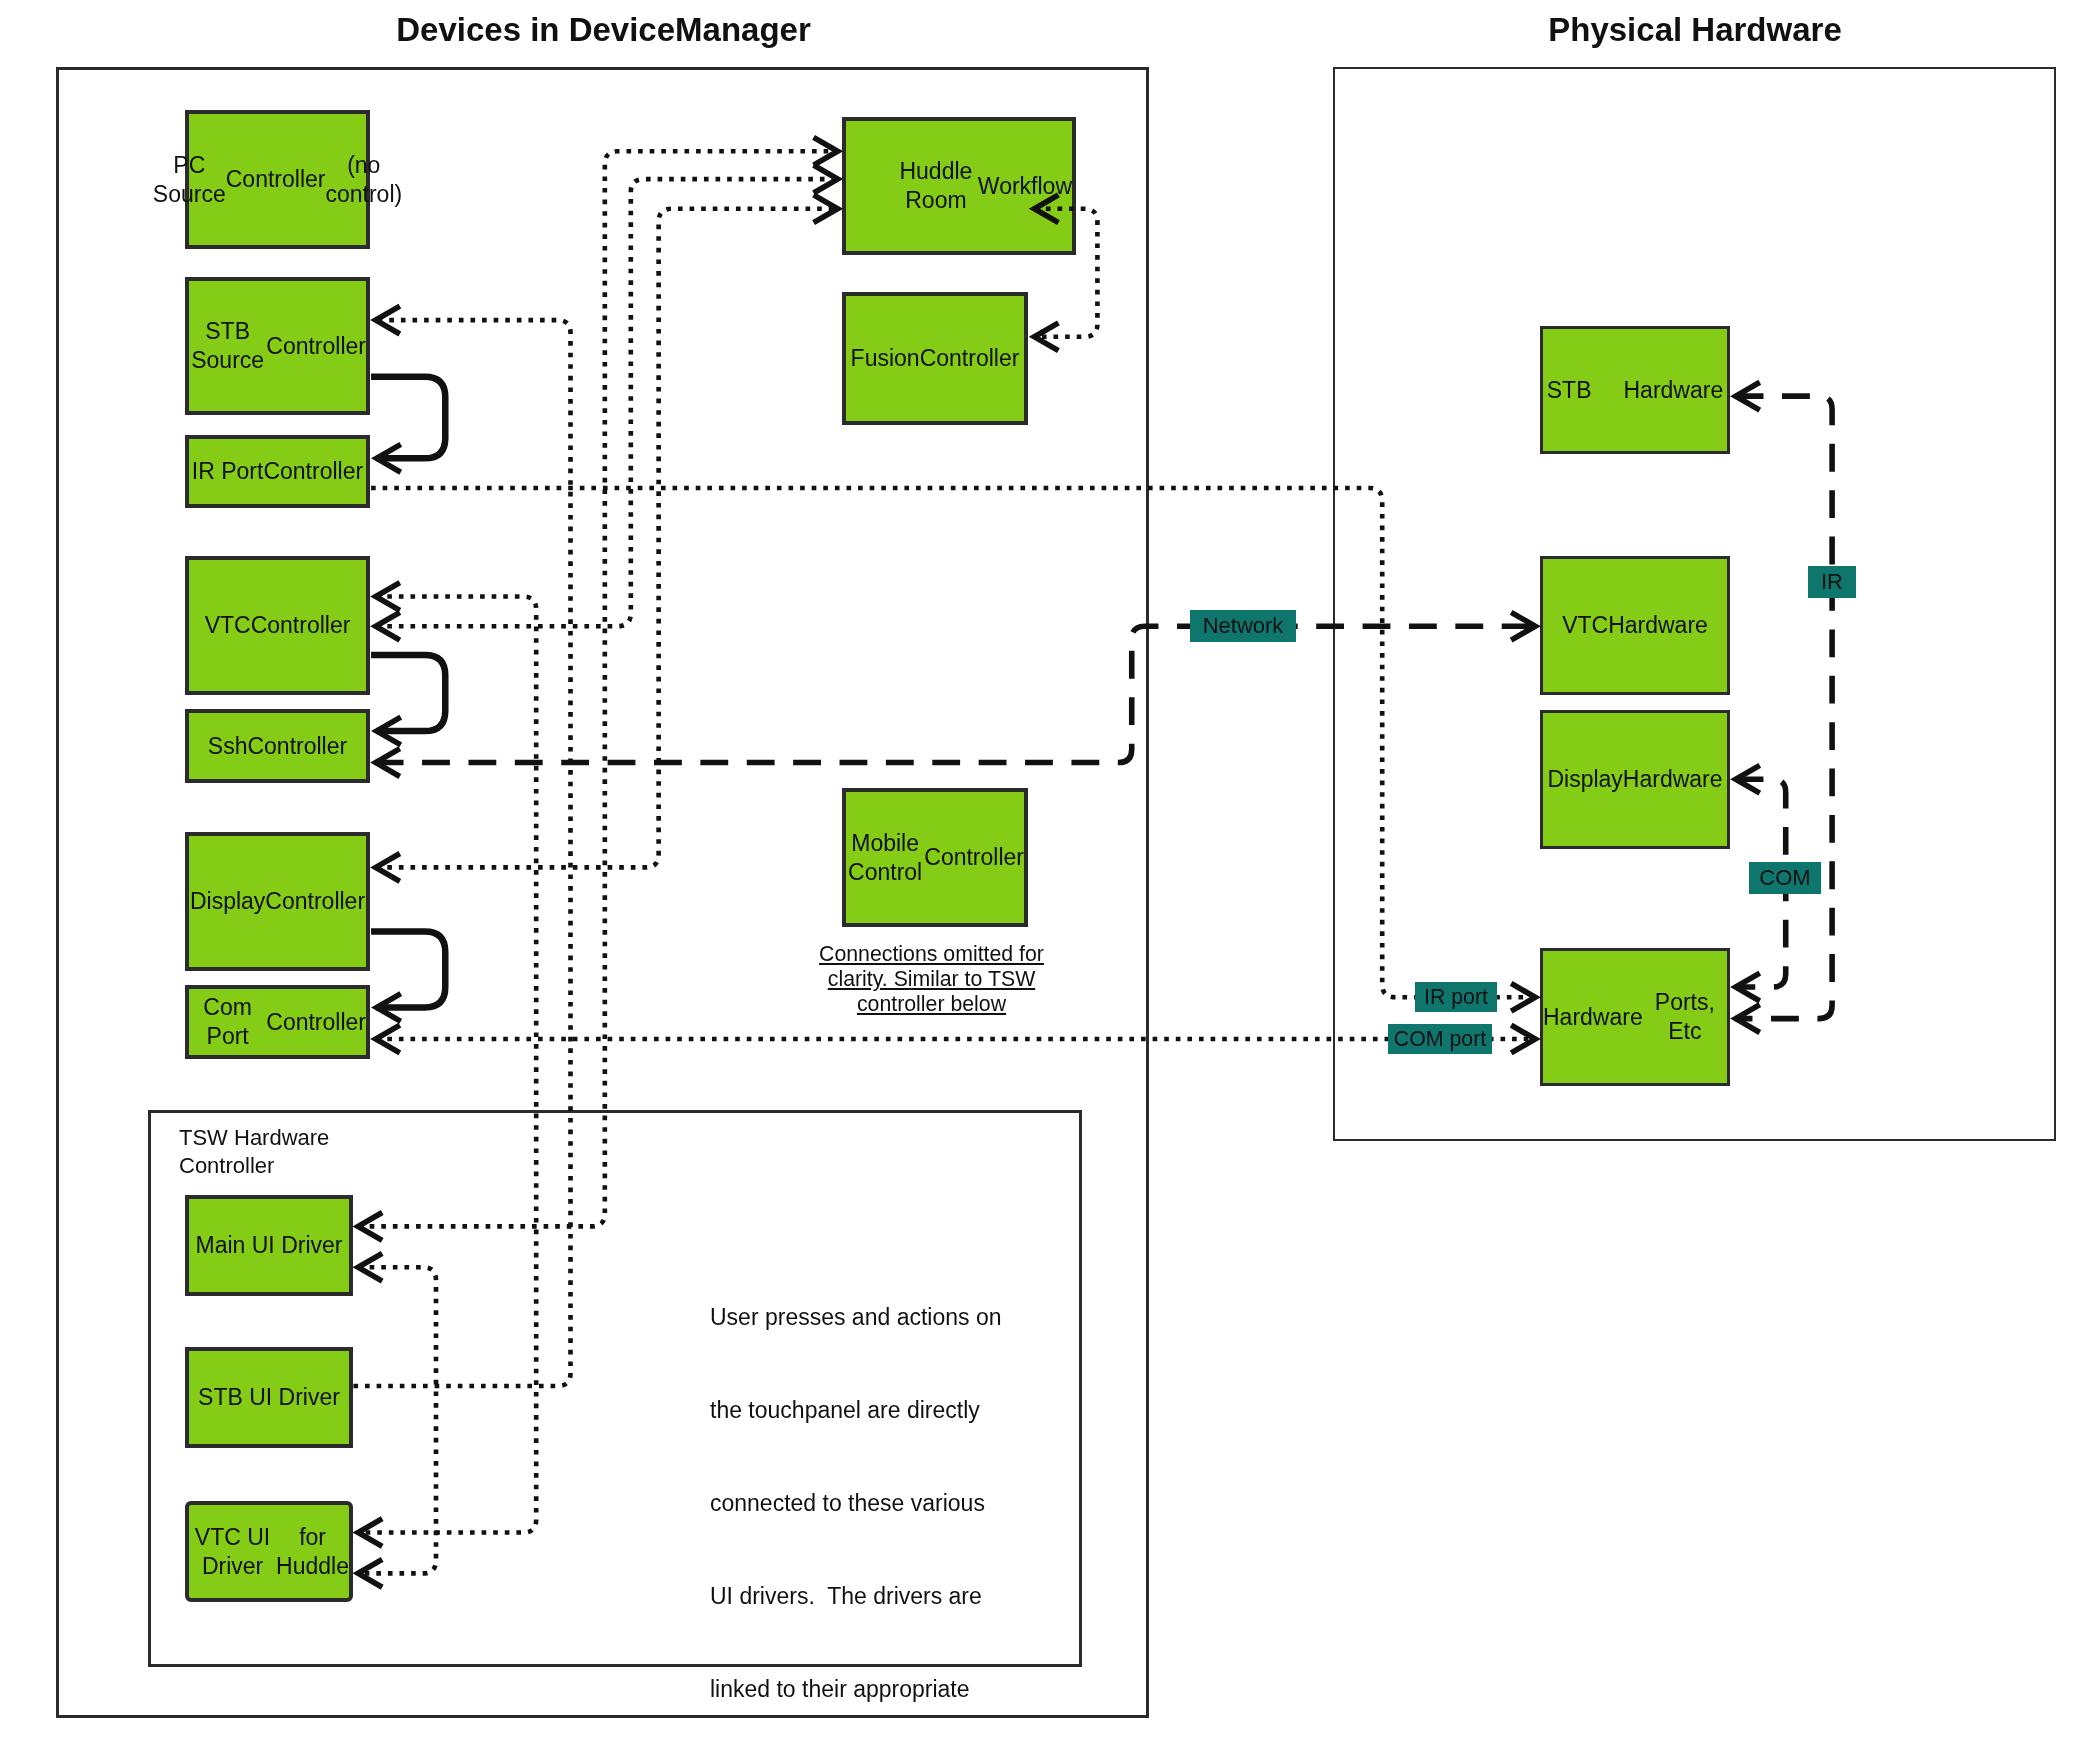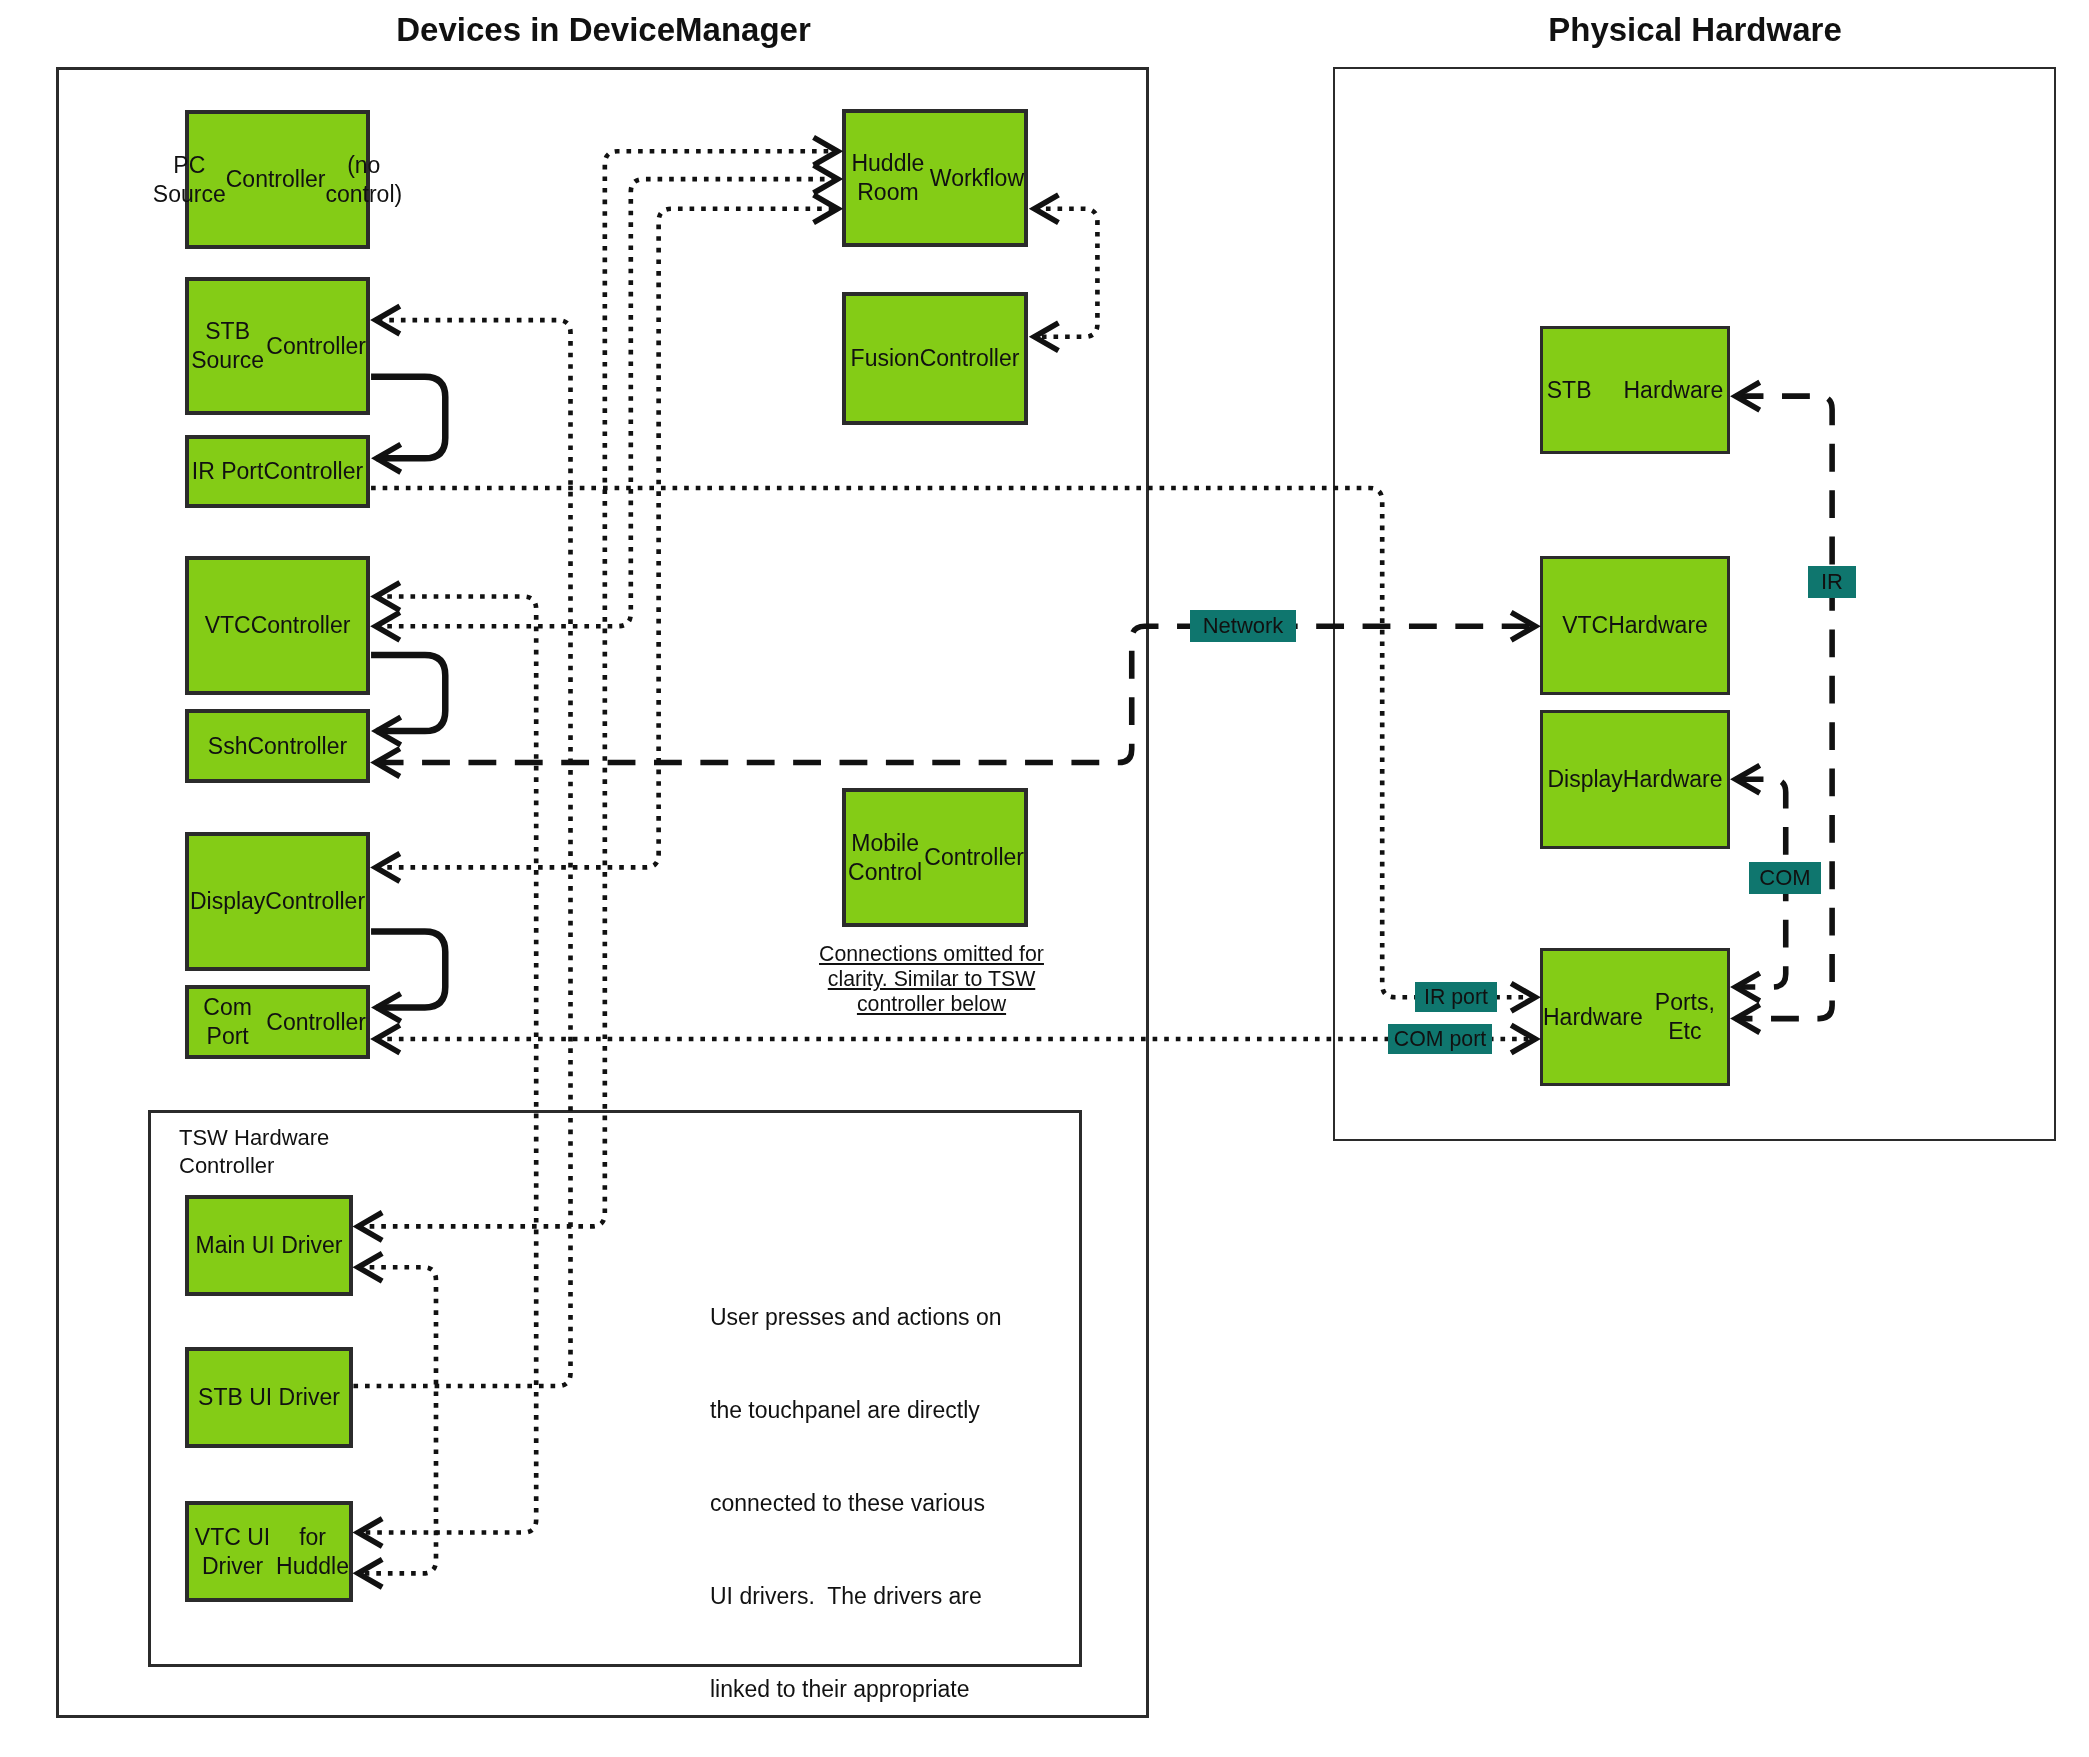--- a/index.html
+++ b/index.html
@@ -78,21 +78,21 @@
   </div>
   <div class="box" style="left:185px;top:832px;width:177px;height:131px;">
     <div>Display</div>
     <div>Controller</div>
   </div>
   <div class="box" style="left:185px;top:985px;width:177px;height:66px;">
     <div>Com Port</div>
     <div>Controller</div>
   </div>
 
-  <div class="box" style="left:842px;top:109px;width:178px;height:130px;">
+  <div class="box" style="left:842px;top:117px;width:178px;height:130px;padding-left:48px;">
     <div>Huddle Room</div>
     <div>Workflow</div>
   </div>
   <div class="box" style="left:842px;top:292px;width:178px;height:125px;">
     <div>Fusion</div>
     <div>Controller</div>
   </div>
   <div class="box" style="left:842px;top:788px;width:178px;height:131px;">
     <div>Mobile Control</div>
     <div>Controller</div>
@@ -102,21 +102,21 @@
     <div>clarity. Similar to TSW</div>
     <div>controller below</div>
   </div>
 
   <div class="box" style="left:185px;top:1195px;width:160px;height:93px;">
     <div>Main UI Driver</div>
   </div>
   <div class="box" style="left:185px;top:1347px;width:160px;height:93px;">
     <div>STB UI Driver</div>
   </div>
-  <div class="box" style="left:185px;top:1501px;width:160px;height:93px;">
+  <div class="box" style="left:185px;top:1501px;width:160px;height:93px;border-radius:6px;">
     <div>VTC UI Driver</div>
     <div>for Huddle</div>
   </div>
 
   <div class="para" style="left:710px;top:1240px;">
     <div>User presses and actions on</div>
     <div>the touchpanel are directly</div>
     <div>connected to these various</div>
     <div>UI drivers.  The drivers are</div>
     <div>linked to their appropriate</div>

